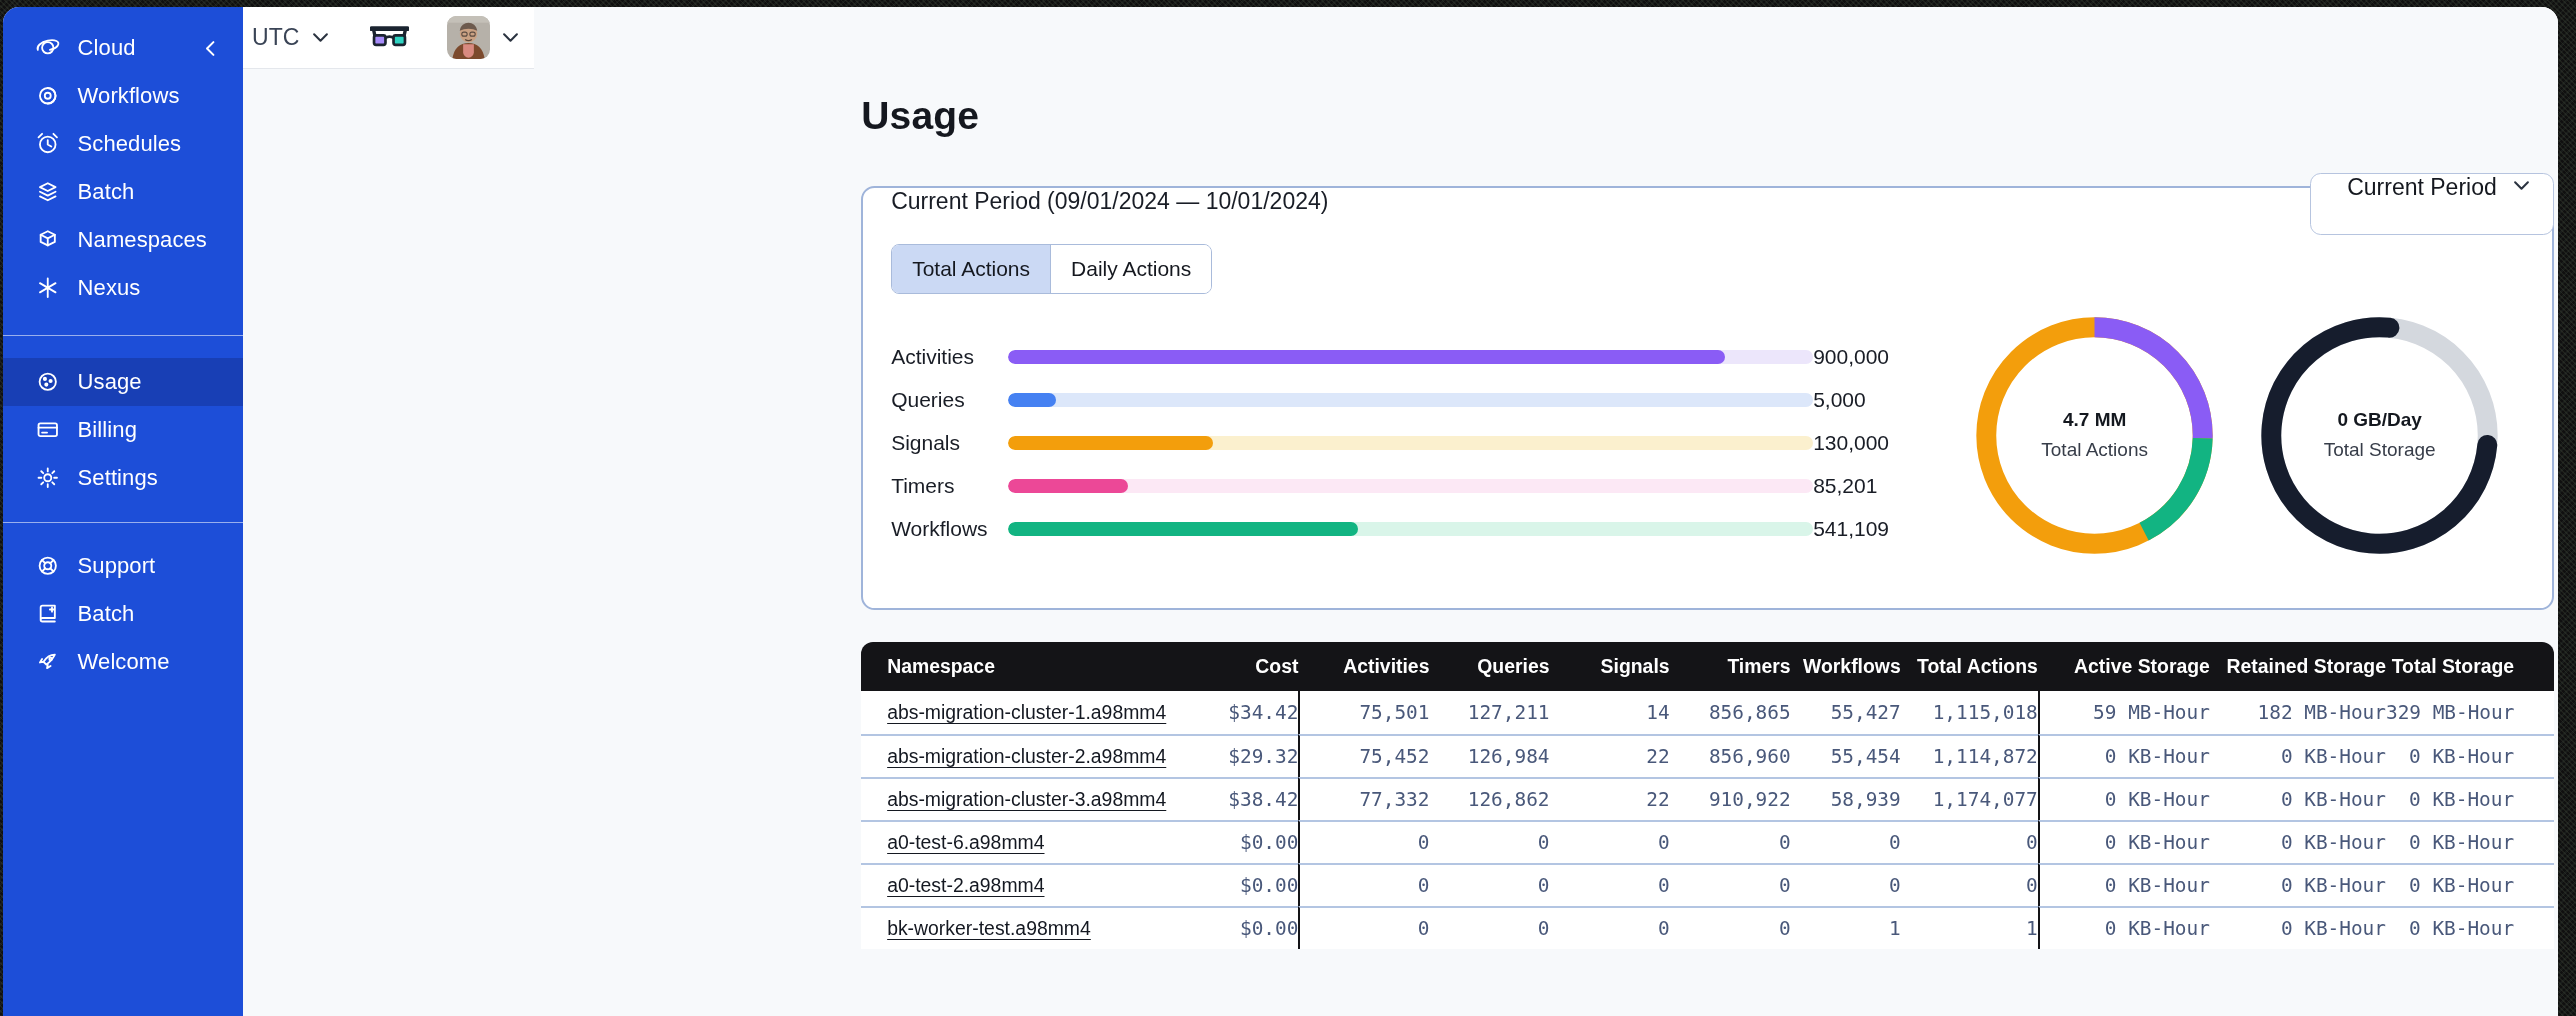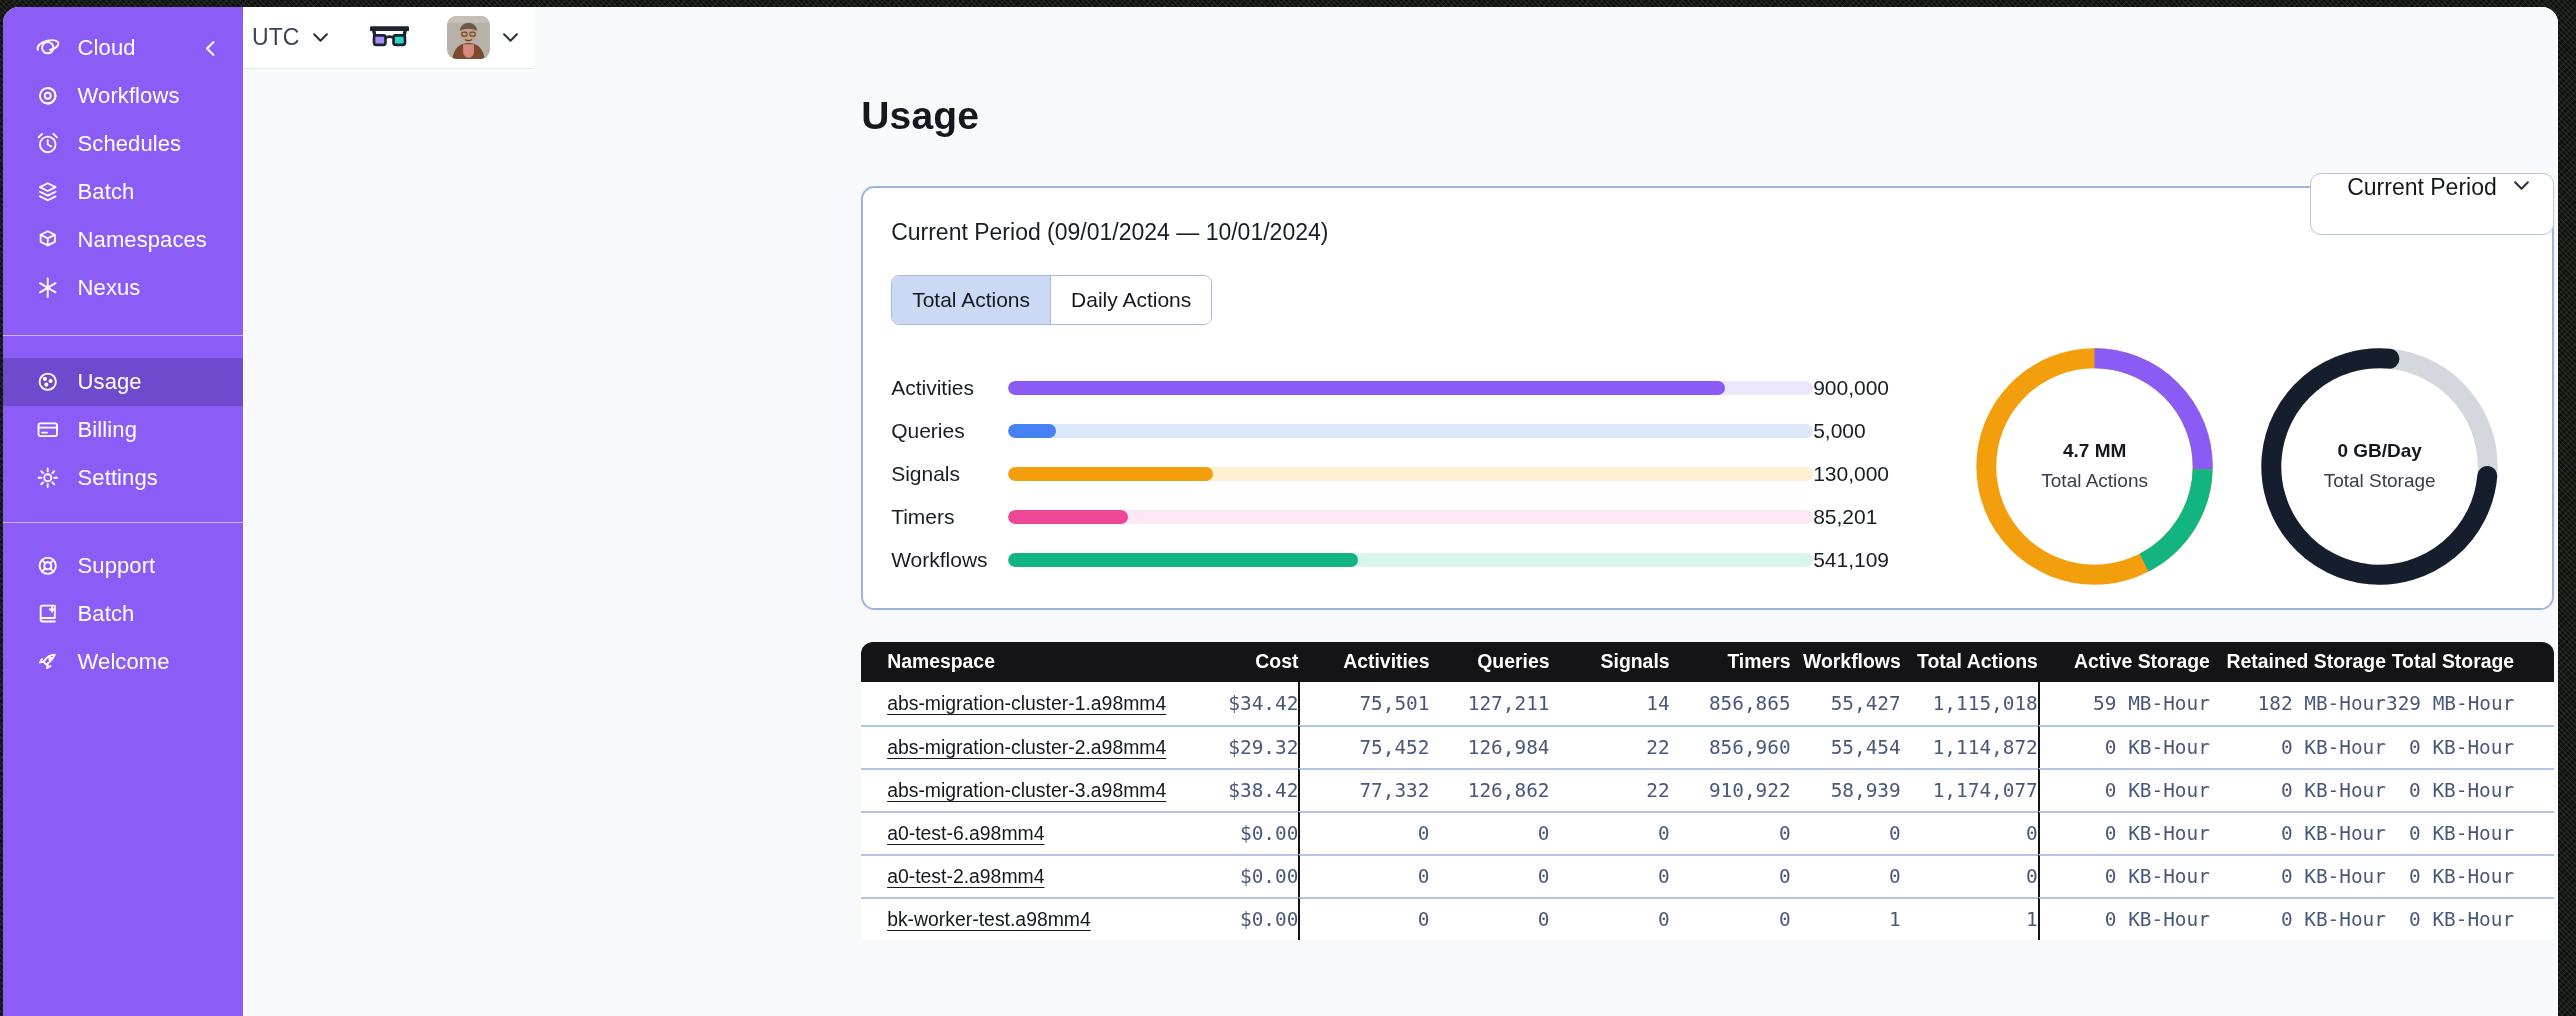--- a/index.html
+++ b/index.html
@@ -8,21 +8,21 @@
   .stage { position:relative; width:2576px; height:1016px;
     background-color:#101010;
     background-image:
       repeating-linear-gradient(45deg, rgba(82,92,70,.22) 0 1.3px, transparent 1.3px 3.4px),
       repeating-linear-gradient(-45deg, rgba(46,56,50,.30) 0 2px, transparent 2px 4.7px);
   }
   .window { position:absolute; left:2.7px; top:6.7px; width:2555px; height:1010px;
     border-radius:16px 16px 0 0; overflow:hidden; display:flex; background:#f7f9fb; }
 
   
-  .sidebar { flex:0 0 240px; background:#8b5cf6; color:#fff; padding-top:17.4px;
+  .sidebar { flex:0 0 240px; background:#1d4ed8; color:#fff; padding-top:17.4px;
     display:flex; flex-direction:column; font-size:22px; }
   .sb-row { height:48px; display:flex; align-items:center; padding:0 20px 0 32px;
     gap:17.4px; cursor:pointer; white-space:nowrap; }
   .sb-row .ic { width:25.5px; height:25.5px; flex:0 0 25.5px; display:flex;
     align-items:center; justify-content:center; }
   .sb-row .ic svg { width:25.5px; height:25.5px; }
   .sb-label { font-weight:500; letter-spacing:0.1px; }
   .sb-row.active { background:rgba(10,12,60,.22); }
   .sb-collapse { margin-left:auto; width:23px; height:23px; display:flex;
     align-items:center; justify-content:center; cursor:pointer; }
@@ -48,21 +48,21 @@
   h1.page-title { margin-top:87px; font-size:39px; font-weight:600; color:#15181f;
     letter-spacing:0.2px; }
   .period-btn { position:absolute; right:0; top:79px; height:62px; background:#fff;
     border:1.3px solid #b6c4df; border-radius:10.7px; display:flex; align-items:flex-start;
     gap:13.4px; padding:0 20px 0 23px; font-size:23px; color:#15181f; cursor:pointer;
     font-family:"Liberation Sans", sans-serif; }
 
   
   .card { margin-top:48px; width:1693px; height:424px; background:#fff;
     border:2px solid #9fb4da; border-radius:13.4px; padding:0 28px; }
-  .card h2 { margin-top:31px; font-size:23px; font-weight:500; color:#191d26; }
+  .card h2 { font-size:23px; font-weight:500; color:#191d26; }
   .tabs { margin-top:29.5px; display:inline-flex; border:1.3px solid #a9bbdb;
     border-radius:8px; overflow:hidden; }
   .tab { height:48px; display:flex; align-items:center; padding:0 20px;
     font-size:21px; color:#15181f; background:#fff; cursor:pointer; border:none;
     font-family:"Liberation Sans", sans-serif; }
   .tab.active { background:#cbd9f4; font-weight:500; }
   .tab + .tab { border-left:1.3px solid #a9bbdb; }
 
   .card-body { display:flex; margin-top:21.5px; }
   .bars { width:1029px; margin-top:19.4px; }
@@ -77,21 +77,21 @@
   .donut { position:relative; width:239px; height:239px; }
   .donut svg { width:239px; height:239px; display:block; }
   .donut-center { position:absolute; inset:0; display:flex; flex-direction:column;
     align-items:center; justify-content:center; text-align:center; }
   .donut-value { font-size:19px; font-weight:600; color:#14181f; }
   .donut-label { font-size:19px; color:#373d49; margin-top:8px; }
 
   
   .table-wrap { margin-top:32px; width:1693px; }
   table { width:1693px; table-layout:fixed; border-collapse:separate; border-spacing:0; }
-  thead th { background:#141417; color:#fff; height:40px; font-size:19.4px; font-weight:600;
+  thead th { background:#141417; color:#fff; height:49px; font-size:19.4px; font-weight:600;
     text-align:right; white-space:nowrap; padding:0; }
   thead th:first-child { text-align:left; padding-left:26px; border-radius:12px 0 0 0; }
   thead th:last-child { border-radius:0 12px 0 0; padding-right:40px; }
   tbody td { background:#fff; height:43px; font-size:19.4px; text-align:right;
     white-space:nowrap; padding:0; color:#49587a;
     font-family:"DejaVu Sans Mono", monospace; }
   tbody tr + tr td { border-top:2px solid #b3c5e2; }
   tbody td:first-child { text-align:left; padding-left:26px;
     font-family:"Liberation Sans", sans-serif; color:#141821; }
   tbody td:last-child { padding-right:40px; }

